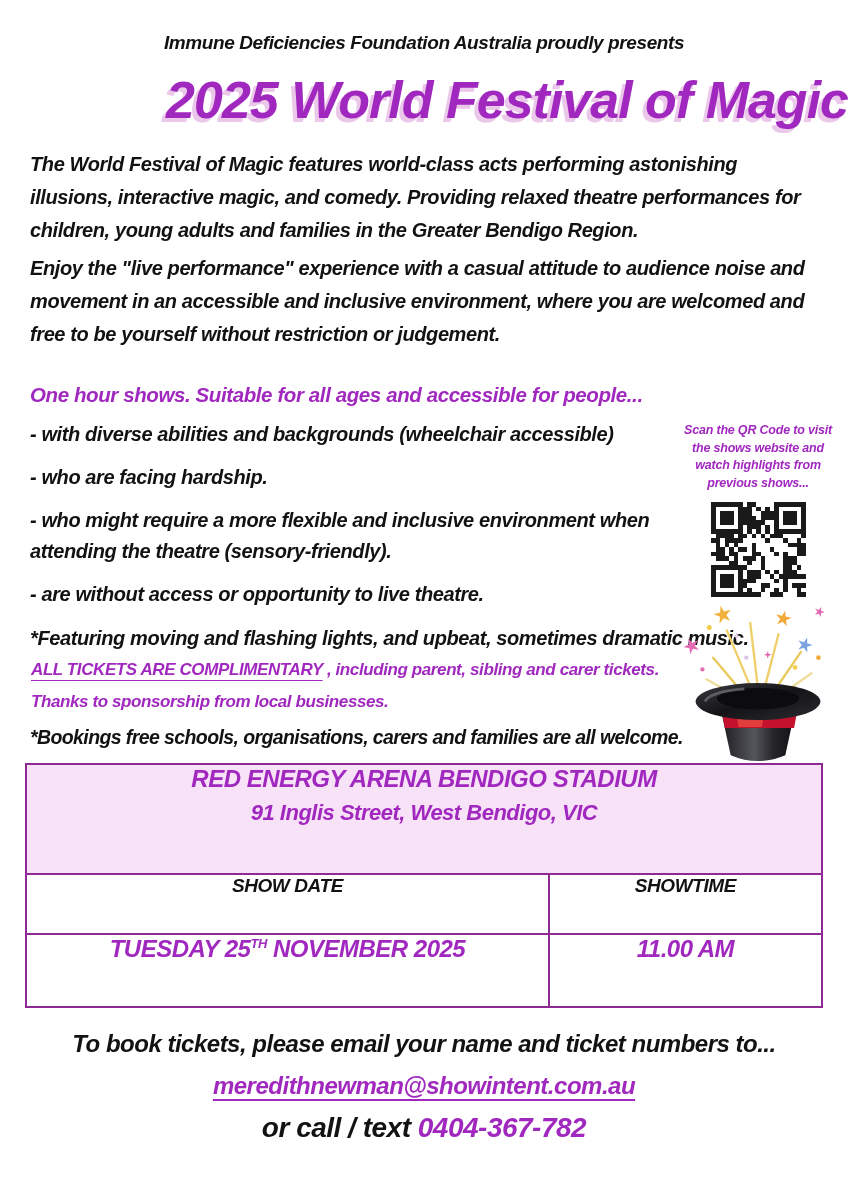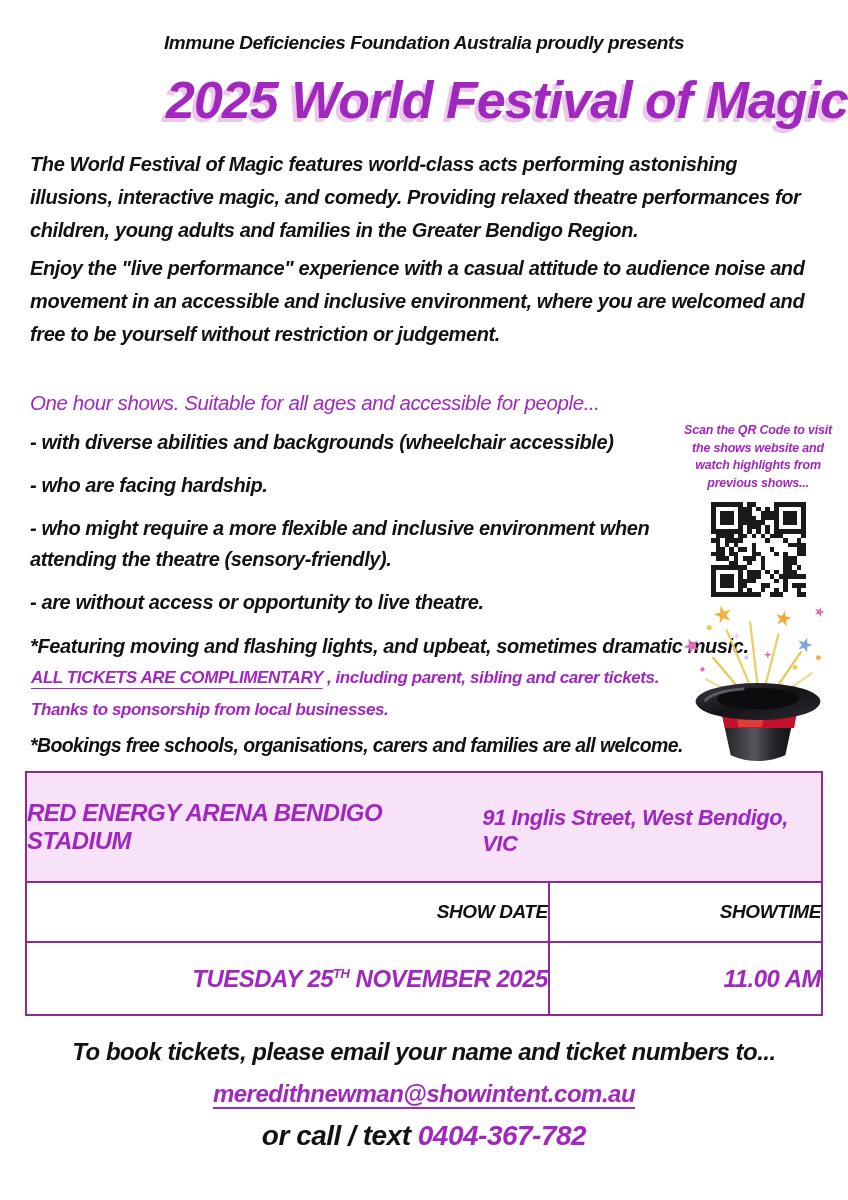--- a/index.html
+++ b/index.html
@@ -37,25 +37,25 @@
   }
   .intro{padding:0 30px;}
   .intro p{
     font-size:20px;
     line-height:33px;
   }
   .intro p.first{margin-top:18px;}
   .intro p.second{margin-top:5px;}
   .access{padding:0 30px;}
   .access-heading{
-    margin-top:40px;
+    margin-top:32px;
     font-size:20.5px;
     color:var(--purple);
     letter-spacing:-0.4px;
-    font-weight:normal;font-style:italic;
+    font-weight:bold;font-style:italic;
   }
   .bullets{padding-right:150px;}
   .bullets p{
     font-size:20px;
     line-height:31px;
     margin-top:12px;
   }
   .flash-note{
     margin-top:13px;
     font-size:20px;
@@ -92,21 +92,21 @@
   }
   .qr-box{margin-top:10px;width:95px;height:95px;}
   .hat-box{margin-top:4px;width:156px;height:168px;}
   
   .venue-table{
     margin:14px 25px 0 25px;
     border:2px solid var(--table-border);
     display:grid;
     grid-template-columns:65.6% 34.4%;
   }
-  .cell{display:flex;flex-direction:row;align-items:center;justify-content:flex-end;}
+  .cell{display:flex;flex-direction:column;align-items:center;justify-content:flex-start;}
   .venue-cell{
     grid-column:1/3;
     background:var(--venue-bg);
     border-bottom:2px solid var(--table-border);
     height:110px;
   }
   .venue-name{
     font-size:24px;color:var(--purple);
     font-weight:bold;font-style:italic;letter-spacing:-0.5px;
   }

